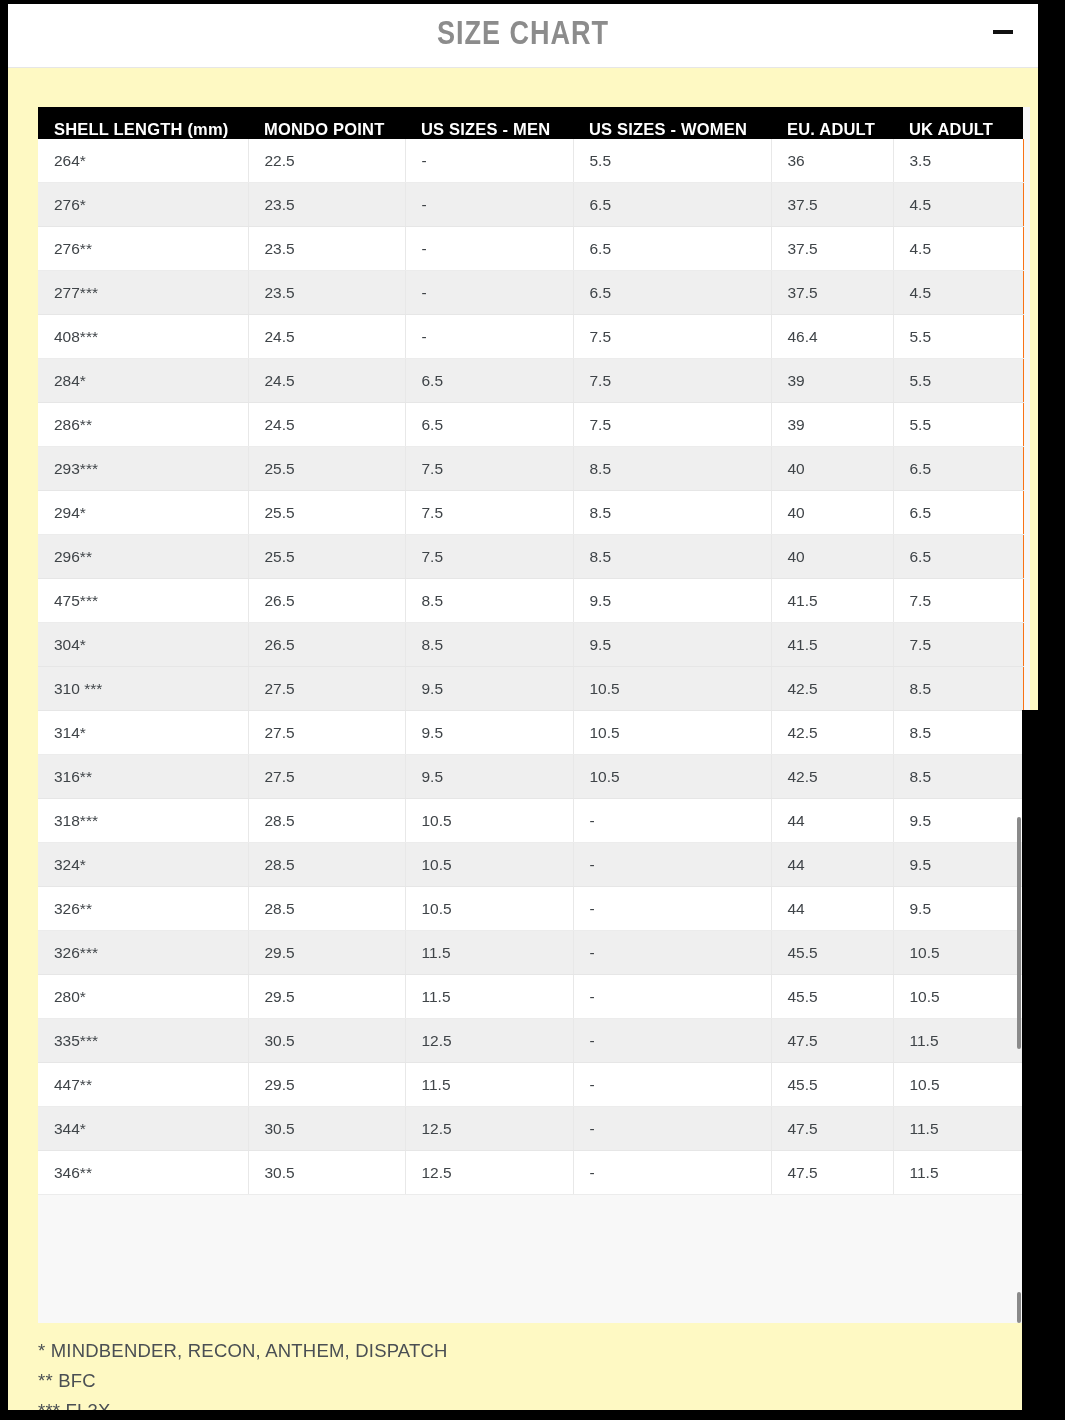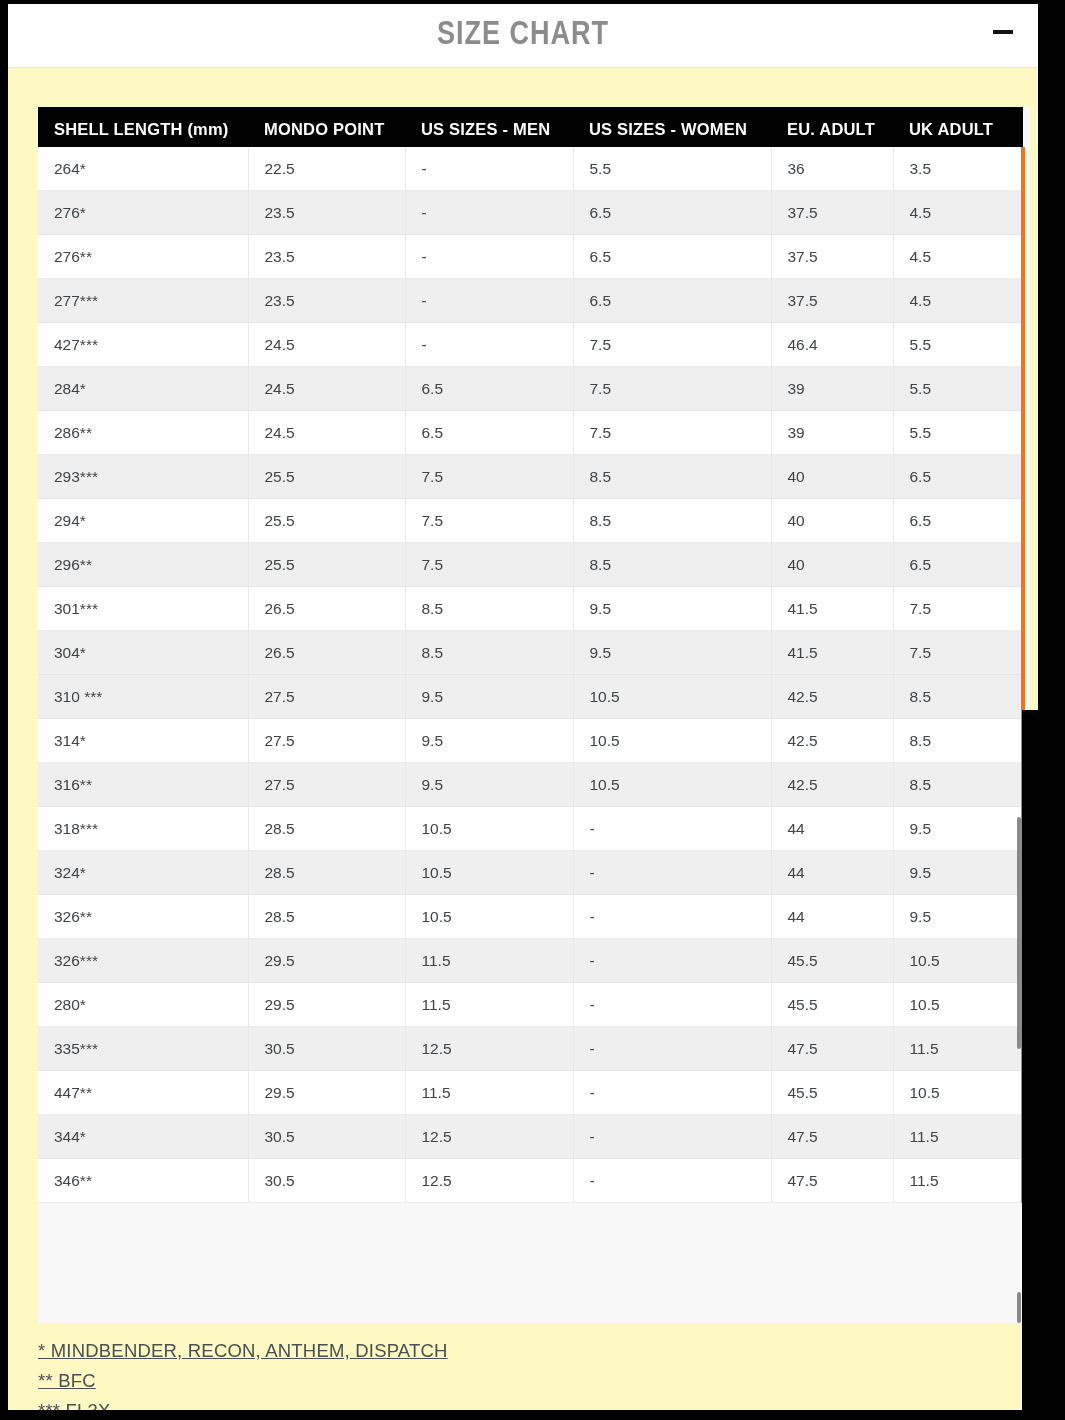--- a/index.html
+++ b/index.html
@@ -101,21 +101,21 @@
   table.size-table col.c1 { width: 157px; }
   table.size-table col.c2 { width: 168px; }
   table.size-table col.c3 { width: 198px; }
   table.size-table col.c4 { width: 122px; }
   table.size-table col.c5 { width: 130px; }
 
   table.size-table thead th {
     background: #000000;
     color: #ffffff;
     text-align: left;
-    padding: 12px 0 8px 16px;
+    padding: 12px 0 0 16px;
     font-family: "Liberation Sans Narrow", "Liberation Sans", sans-serif;
     font-size: 16.5px;
     font-weight: 700;
     letter-spacing: 0.2px;
     white-space: nowrap;
     height: 20px;
   }
 
   table.size-table tbody td {
     background: #ffffff;
@@ -125,21 +125,21 @@
     border-bottom: 1px solid #ececec;
     font-size: 15.5px;
     height: 19px;
     white-space: nowrap;
   }
   table.size-table tbody tr.alt td {
     background: #efefef;
     border-bottom: 1px solid #e6e6e6;
   }
   table.size-table tbody td:last-child {
-    border-right: 4px solid #f97316;
+    border-right: 1px solid #f97316;
   }
 
   
   #scrollbar-track {
     position: absolute;
     right: 6px;
     top: 0;
     width: 10px;
     height: 1216px;
     background: transparent;
@@ -172,21 +172,20 @@
     top: 1332px;
     width: 900px;
   }
   #footnotes .note {
     font-family: "Liberation Sans Narrow", "Liberation Sans", sans-serif;
     font-size: 18.5px;
     color: #4a4f53;
     line-height: 30px;
     letter-spacing: 0.2px;
     white-space: nowrap;
-    text-decoration: underline;
   }
 
   
   #right-dark-top {
     position: absolute;
     left: 1038px;
     top: 0;
     width: 27px;
     height: 1420px;
     background: #000000;
@@ -269,21 +268,21 @@
           </tr>
           <tr class="alt">
             <td>277***</td>
             <td>23.5</td>
             <td>-</td>
             <td>6.5</td>
             <td>37.5</td>
             <td>4.5</td>
           </tr>
           <tr>
-            <td>427***</td>
+            <td>408***</td>
             <td>24.5</td>
             <td>-</td>
             <td>7.5</td>
             <td>46.4</td>
             <td>5.5</td>
           </tr>
           <tr class="alt">
             <td>284*</td>
             <td>24.5</td>
             <td>6.5</td>
@@ -317,21 +316,21 @@
           </tr>
           <tr class="alt">
             <td>296**</td>
             <td>25.5</td>
             <td>7.5</td>
             <td>8.5</td>
             <td>40</td>
             <td>6.5</td>
           </tr>
           <tr>
-            <td>301***</td>
+            <td>475***</td>
             <td>26.5</td>
             <td>8.5</td>
             <td>9.5</td>
             <td>41.5</td>
             <td>7.5</td>
           </tr>
           <tr class="alt">
             <td>304*</td>
             <td>26.5</td>
             <td>8.5</td>

